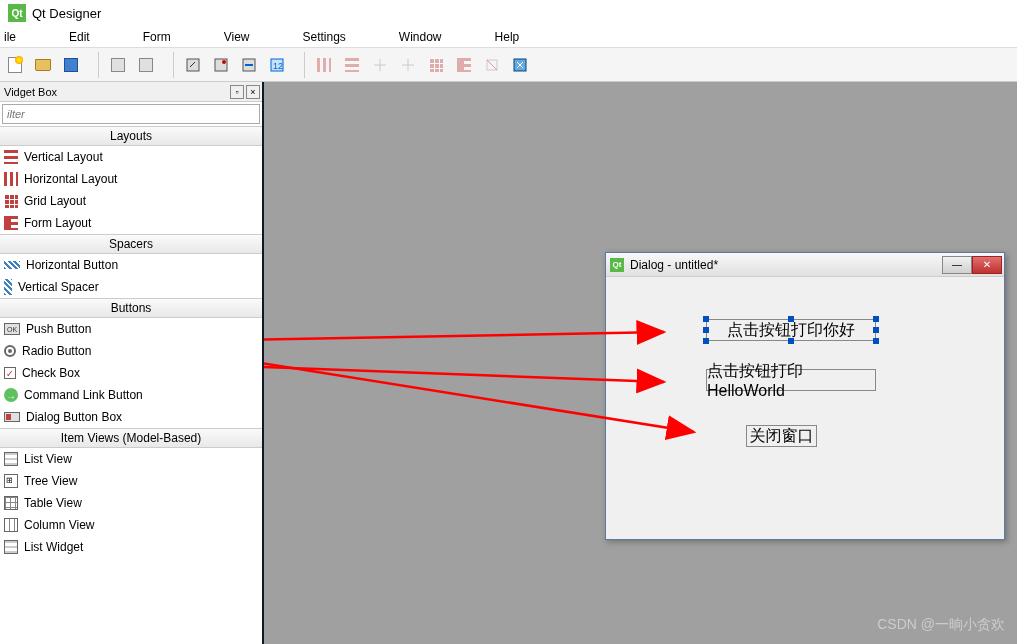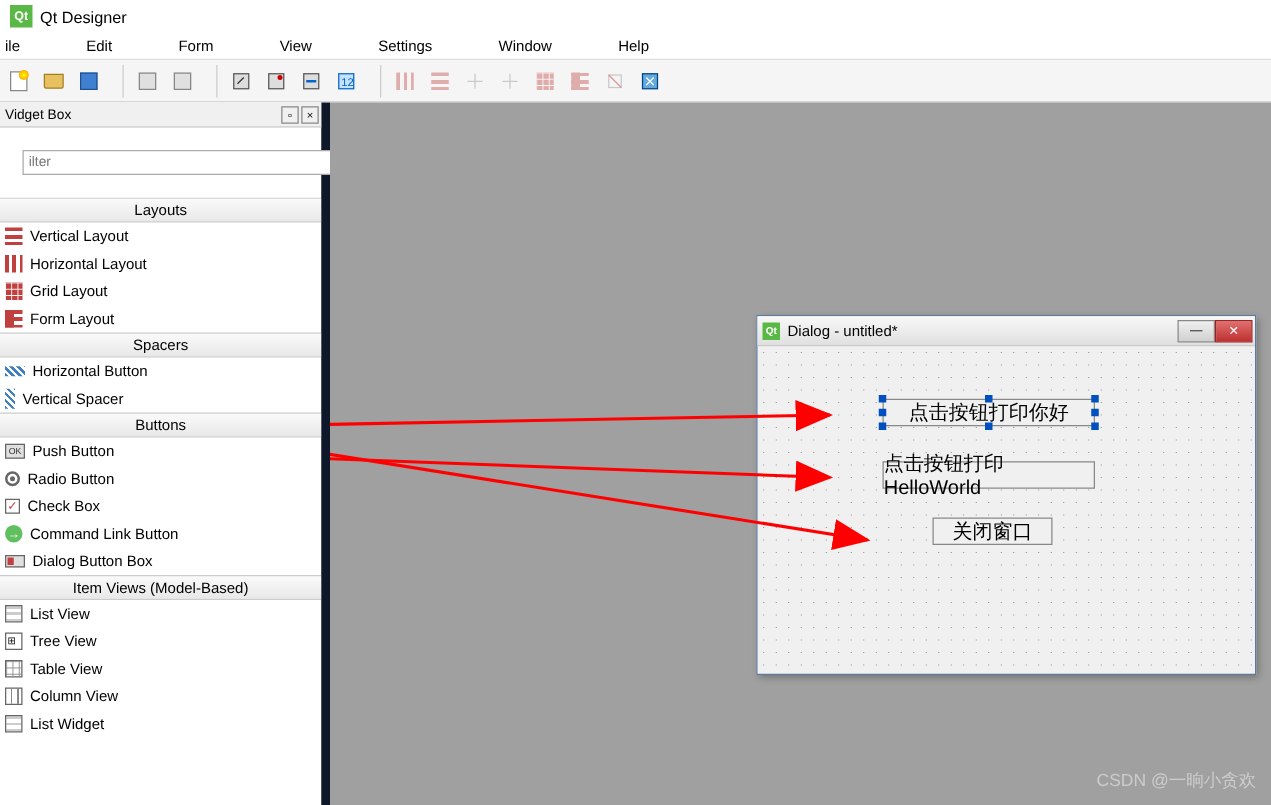--- a/index.html
+++ b/index.html
@@ -13,25 +13,25 @@
     .menubar span { padding: 2px 12px; font-size: 12px; color: #000; cursor: pointer; }
     .menubar span:first-child { padding-left: 4px; }
     
     .toolbar { height: 34px; display: flex; align-items: center; padding: 2px 2px; background: #f5f5f5; border-bottom: 1px solid #ccc; gap: 2px; }
     .tool-group { display: flex; gap: 2px; padding-right: 6px; margin-right: 2px; }
     .tool-sep { width: 1px; height: 26px; background: #ccc; margin: 0 4px; }
     .tool-btn { width: 26px; height: 26px; display: flex; align-items: center; justify-content: center; border: 1px solid transparent; cursor: pointer; }
     
     .main { display: flex; height: calc(100% - 82px); }
     
-    .sidebar { width: 264px; background: #fff; border-right: 7px solid #0f172a; display: flex; flex-direction: column; }
+    .sidebar { width: 264px; background: #fff; border-right: 2px solid #0f172a; display: flex; flex-direction: column; }
     .panel-title { height: 20px; background: #f0f0f0; border-bottom: 1px solid #ccc; display: flex; align-items: center; padding-left: 4px; font-size: 11px; }
     .panel-controls { margin-left: auto; display: flex; gap: 2px; padding-right: 2px; }
     .panel-ctrl { width: 14px; height: 14px; border: 1px solid #888; font-size: 9px; display: flex; align-items: center; justify-content: center; cursor: pointer; }
-    .filter-input { width: calc(100% - 4px); height: 20px; margin: 18px; border: 1px solid #aaa; padding: 0 4px; font-size: 11px; color: #888; }
+    .filter-input { width: calc(100% - 4px); height: 20px; margin: 2px; border: 1px solid #aaa; padding: 0 4px; font-size: 11px; color: #888; font-style: italic; }
     
     .widget-list { flex: 1; overflow-y: auto; font-size: 12px; }
     .category { height: 20px; background: linear-gradient(#fafafa, #e8e8e8); border-top: 1px solid #ccc; border-bottom: 1px solid #ccc; display: flex; align-items: center; justify-content: center; font-size: 12px; }
     .widget-item { height: 22px; display: flex; align-items: center; padding-left: 4px; cursor: pointer; gap: 6px; }
     .widget-icon { width: 16px; height: 16px; display: inline-flex; align-items: center; justify-content: center; flex-shrink: 0; }
     
     .canvas { flex: 1; background: #a0a0a0; position: relative; }
     
     .dialog-window { position: absolute; left: 341px; top: 170px; width: 400px; height: 288px; background: #f0f0f0; border: 1px solid #5a7aa0; box-shadow: 2px 2px 6px rgba(0,0,0,0.3); }
     .dialog-titlebar { height: 24px; background: linear-gradient(#f8f8f8, #e0e0e0); display: flex; align-items: center; padding-left: 4px; border-bottom: 1px solid #ccc; }
@@ -283,21 +283,21 @@
         <div class="sel-handle" style="left:97px;top:39px"></div>
         <div class="sel-handle" style="left:182px;top:39px"></div>
         <div class="sel-handle" style="left:267px;top:39px"></div>
         <div class="sel-handle" style="left:97px;top:50px"></div>
         <div class="sel-handle" style="left:267px;top:50px"></div>
         <div class="sel-handle" style="left:97px;top:61px"></div>
         <div class="sel-handle" style="left:182px;top:61px"></div>
         <div class="sel-handle" style="left:267px;top:61px"></div>
 
         <div class="form-btn" style="left:100px;top:92px;width:170px">点击按钮打印HelloWorld</div>
-        <div class="form-btn" style="left:140px;top:137px;width:96px">关闭窗口</div>
+        <div class="form-btn" style="left:140px;top:148px;width:71px">关闭窗口</div>
       </div>
     </div>
 
     <svg class="arrow" style="left:0;top:0;width:750px;height:500px">
       <defs>
         <marker id="ah" markerWidth="12" markerHeight="10" refX="11" refY="5" orient="auto">
           <polygon points="0,0 12,5 0,10" fill="#ff0000"></polygon>
         </marker>
       </defs>
       <line x1="-135" y1="260" x2="400" y2="250" stroke="#ff0000" stroke-width="2.5" marker-end="url(#ah)"></line>

